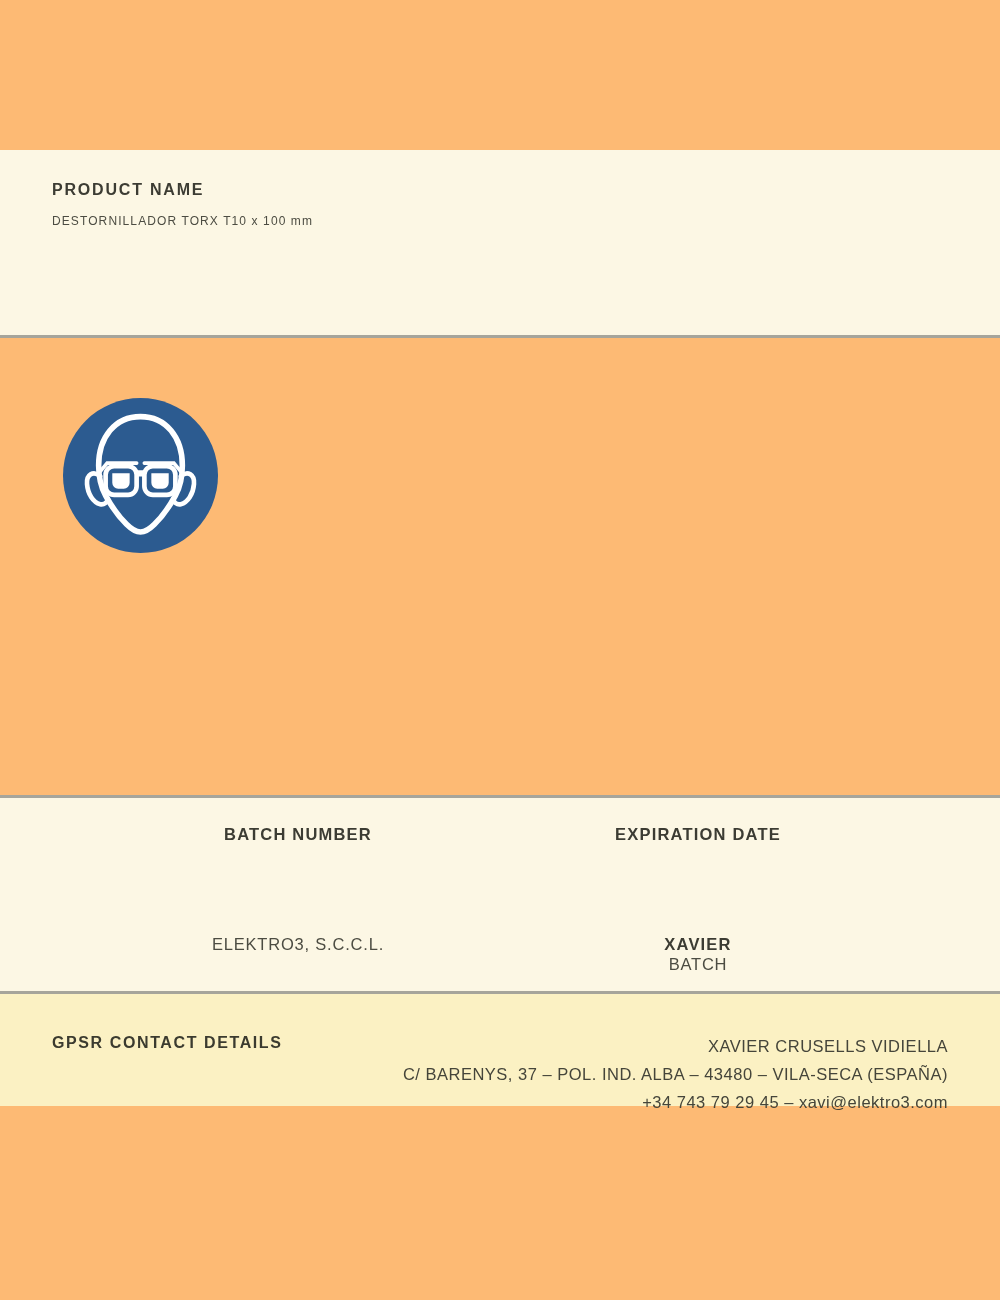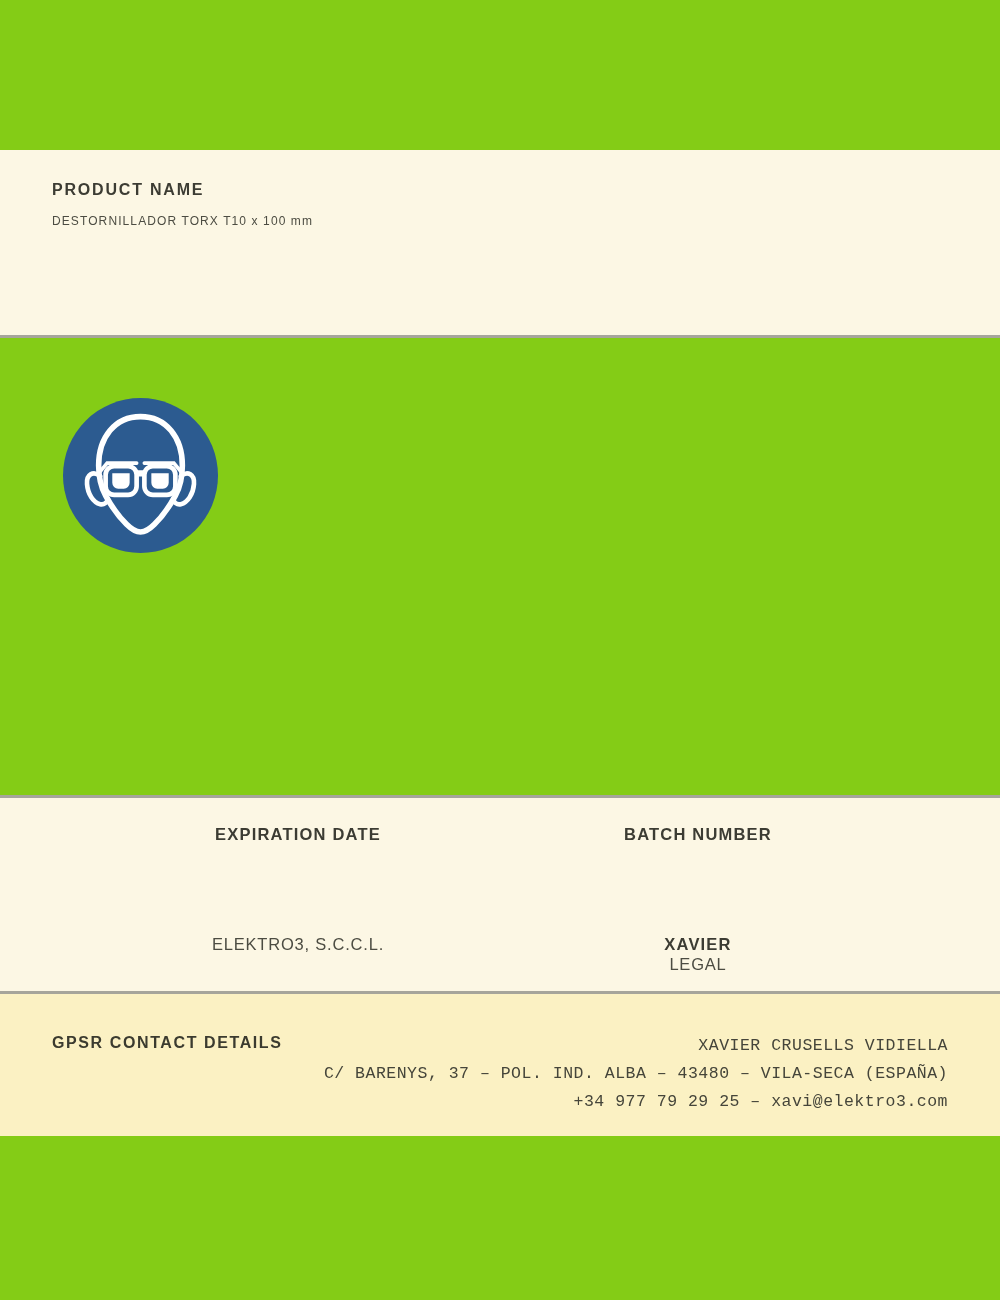--- a/index.html
+++ b/index.html
@@ -1,21 +1,21 @@
 <!DOCTYPE html>
 <html><head>
 <meta charset="utf-8">
 <style>
   * { margin: 0; padding: 0; box-sizing: border-box; }
   html, body { background: #ffffff; }
   #canvas {
     position: relative;
     width: 1000px;
     height: 1300px;
-    background: #84cc16;
+    background: #fdba74;
     font-family: "Liberation Sans", sans-serif;
     overflow: hidden;
   }
 
   
   .section-product {
     position: absolute;
     left: 0; top: 150px;
     width: 1000px; height: 188px;
     background: #FCF7E4;
@@ -71,41 +71,40 @@
     letter-spacing: 0.8px;
     color: #4C4C42;
     line-height: 20px;
     min-height: 20px;
   }
 
   
   .section-contact {
     position: absolute;
     left: 0; top: 994px;
-    width: 1000px; height: 142px;
+    width: 1000px; height: 112px;
     background: #FBF1C3;
     padding: 38px 52px 0 52px;
     display: flex;
     justify-content: space-between;
     align-items: flex-start;
   }
   .contact-label {
     font-size: 16px;
     font-weight: bold;
     letter-spacing: 1.6px;
     color: #3B3B2F;
     line-height: 22px;
   }
   .contact-block {
     text-align: right;
     font-size: 16.5px;
     letter-spacing: 0.5px;
     color: #45453A;
     line-height: 28px;
-    font-family: Liberation Mono, monospace;
   }
 </style>
 </head>
 <body>
 
 <div id="canvas">
 
   <div class="section-product">
     <div class="field-block">
       <div class="field-label">PRODUCT NAME</div>
@@ -131,41 +130,41 @@
       <path d="M31.8,48.5 h11.2 v6.2 a3.8,3.8 0 0 1 -3.8,3.8 h-3.6 a3.8,3.8 0 0 1 -3.8,-3.8 Z" fill="#FFFFFF"></path>
       <path d="M57,48.5 h11.2 v6.2 a3.8,3.8 0 0 1 -3.8,3.8 h-3.6 a3.8,3.8 0 0 1 -3.8,-3.8 Z" fill="#FFFFFF"></path>
 
       <rect x="47.3" y="46.6" width="5.4" height="4" rx="1.2" fill="#FFFFFF"></rect>
     </svg>
   </div>
 
   <div class="section-details">
     <div class="details-row">
       <div class="details-col">
-        <div class="details-header">EXPIRATION DATE</div>
+        <div class="details-header">BATCH NUMBER</div>
         <div class="details-value"></div>
       </div>
       <div class="details-col">
-        <div class="details-header">BATCH NUMBER</div>
+        <div class="details-header">EXPIRATION DATE</div>
         <div class="details-value"></div>
       </div>
     </div>
     <div class="details-row">
       <div class="details-col">
         <div class="details-value">ELEKTRO3, S.C.C.L.</div>
       </div>
       <div class="details-col">
         <div class="details-header">XAVIER</div>
-        <div class="details-value">LEGAL</div>
+        <div class="details-value">BATCH</div>
       </div>
     </div>
   </div>
 
   <div class="section-contact">
     <div class="contact-label">GPSR CONTACT DETAILS</div>
     <div class="contact-block">
       <div>XAVIER CRUSELLS VIDIELLA</div>
       <div>C/ BARENYS, 37 – POL. IND. ALBA – 43480 – VILA-SECA (ESPAÑA)</div>
-      <div>+34 977 79 29 25 – xavi@elektro3.com</div>
+      <div>+34 743 79 29 45 – xavi@elektro3.com</div>
     </div>
   </div>
 
 </div>
 
 </body></html>

